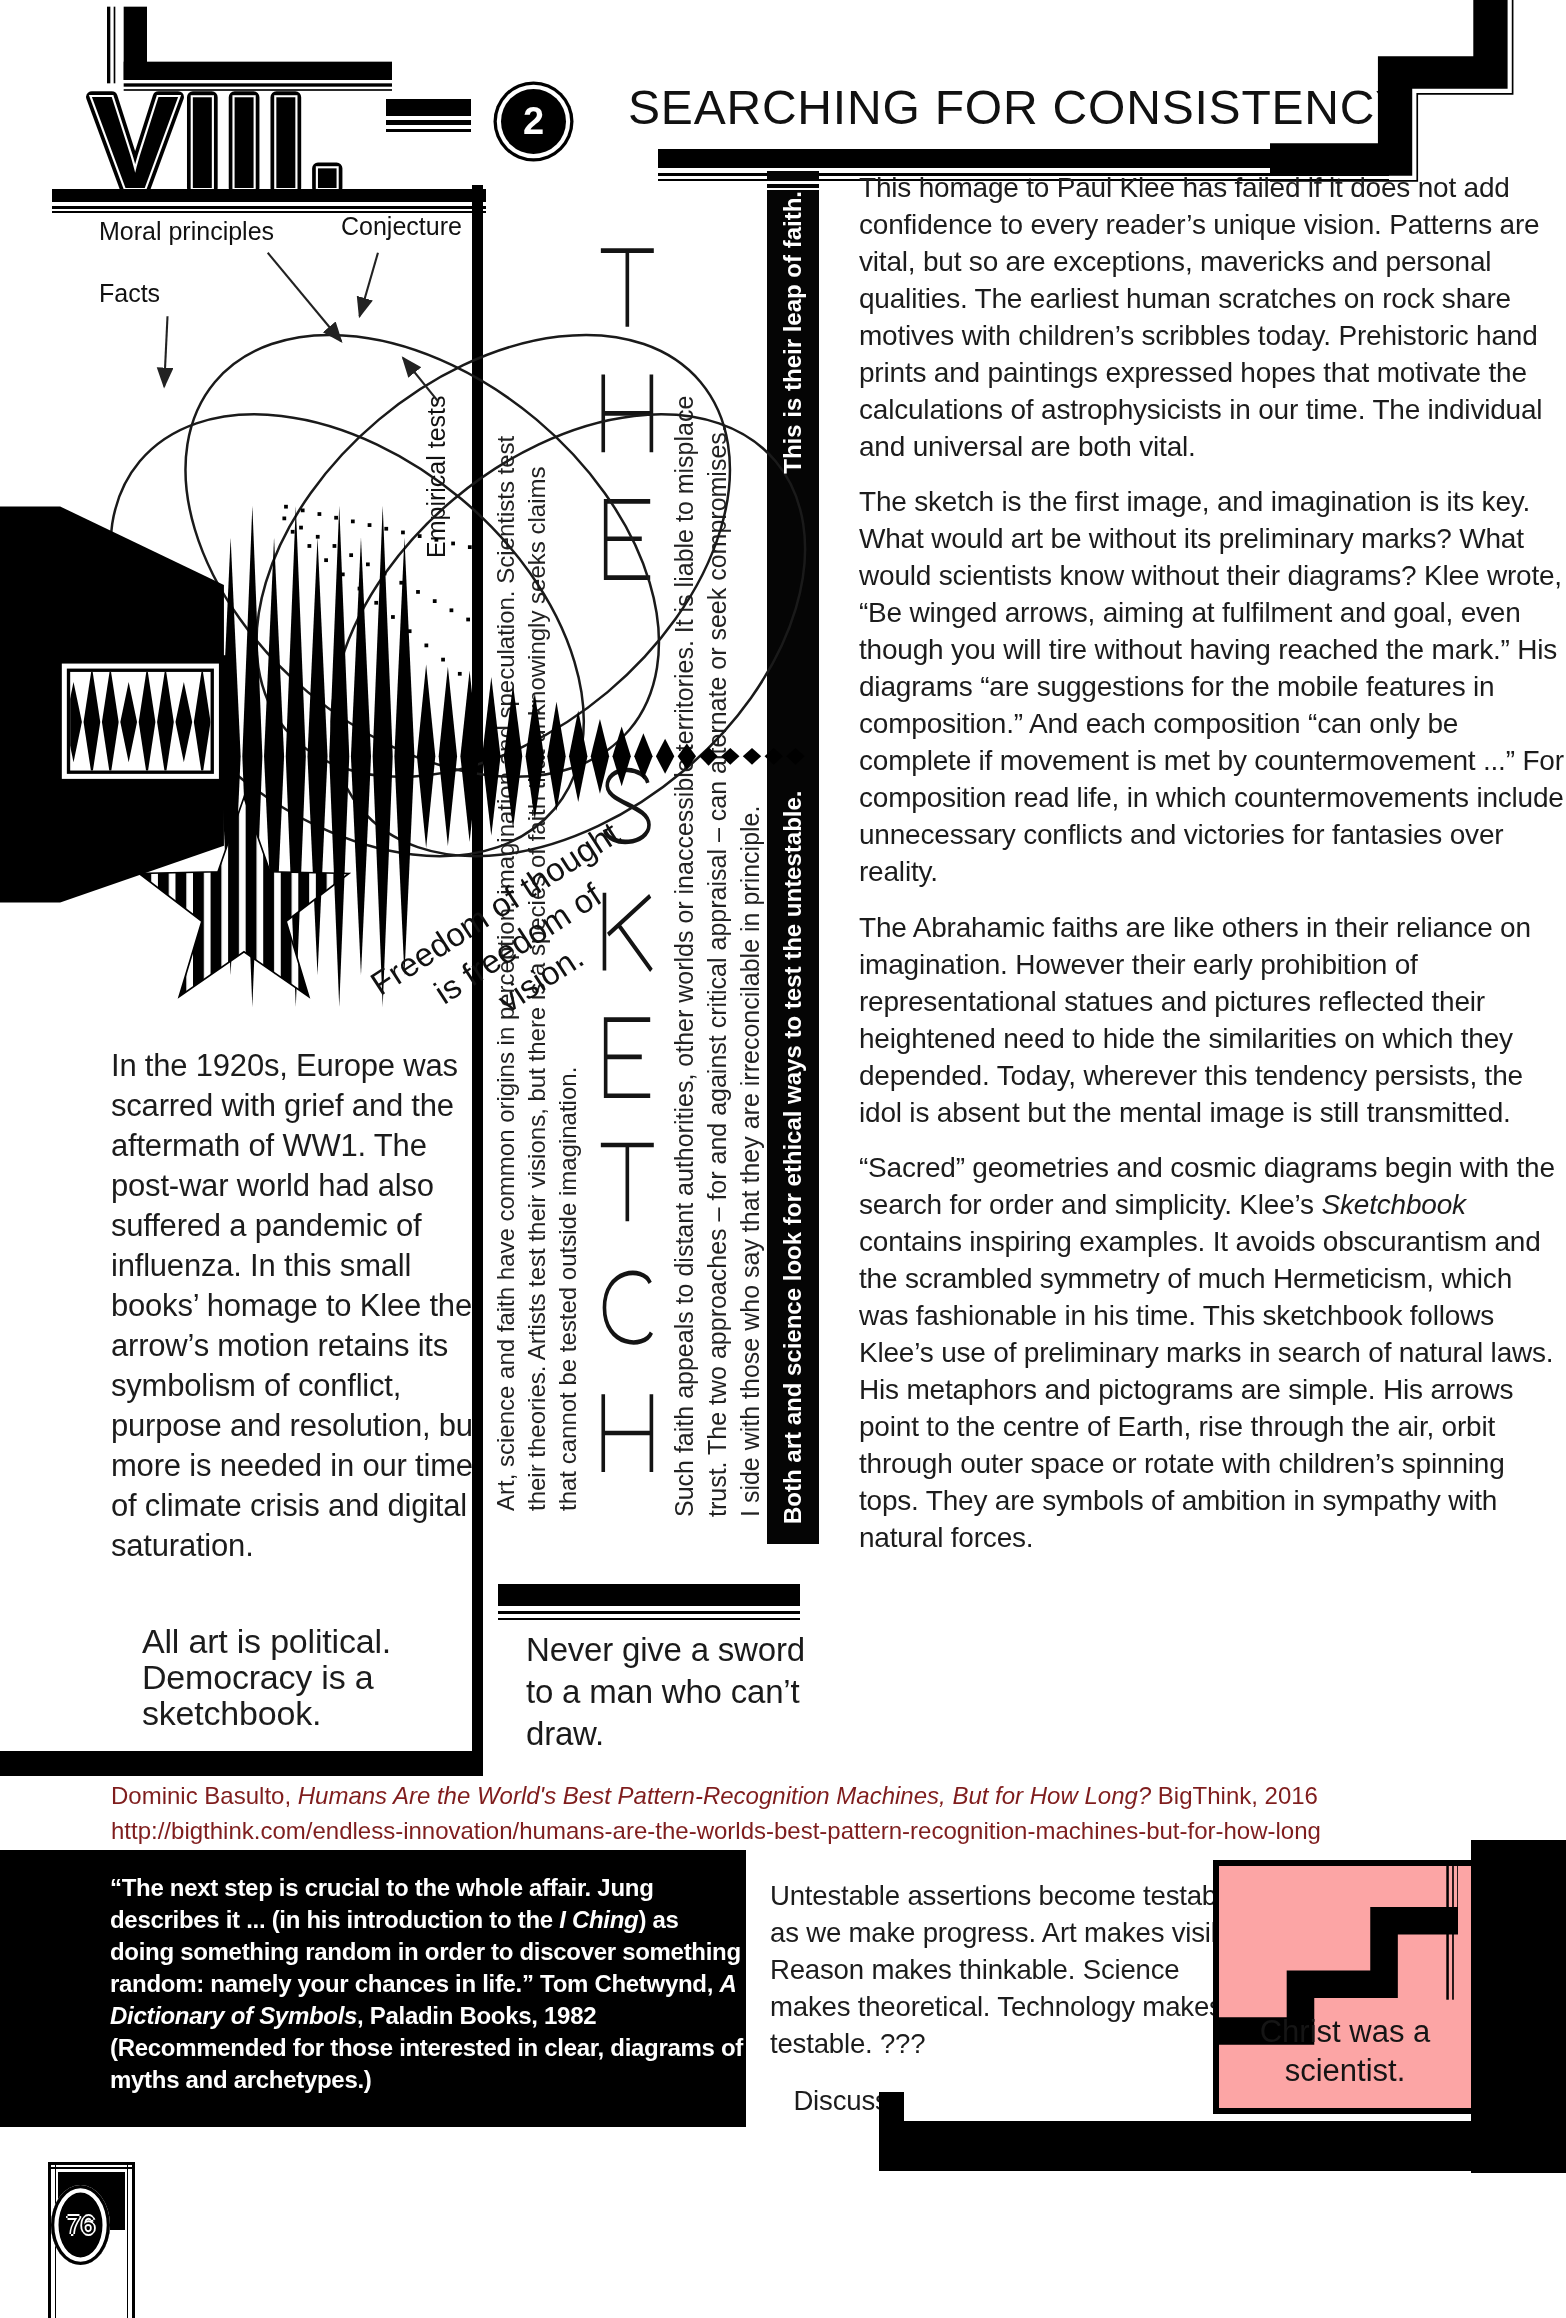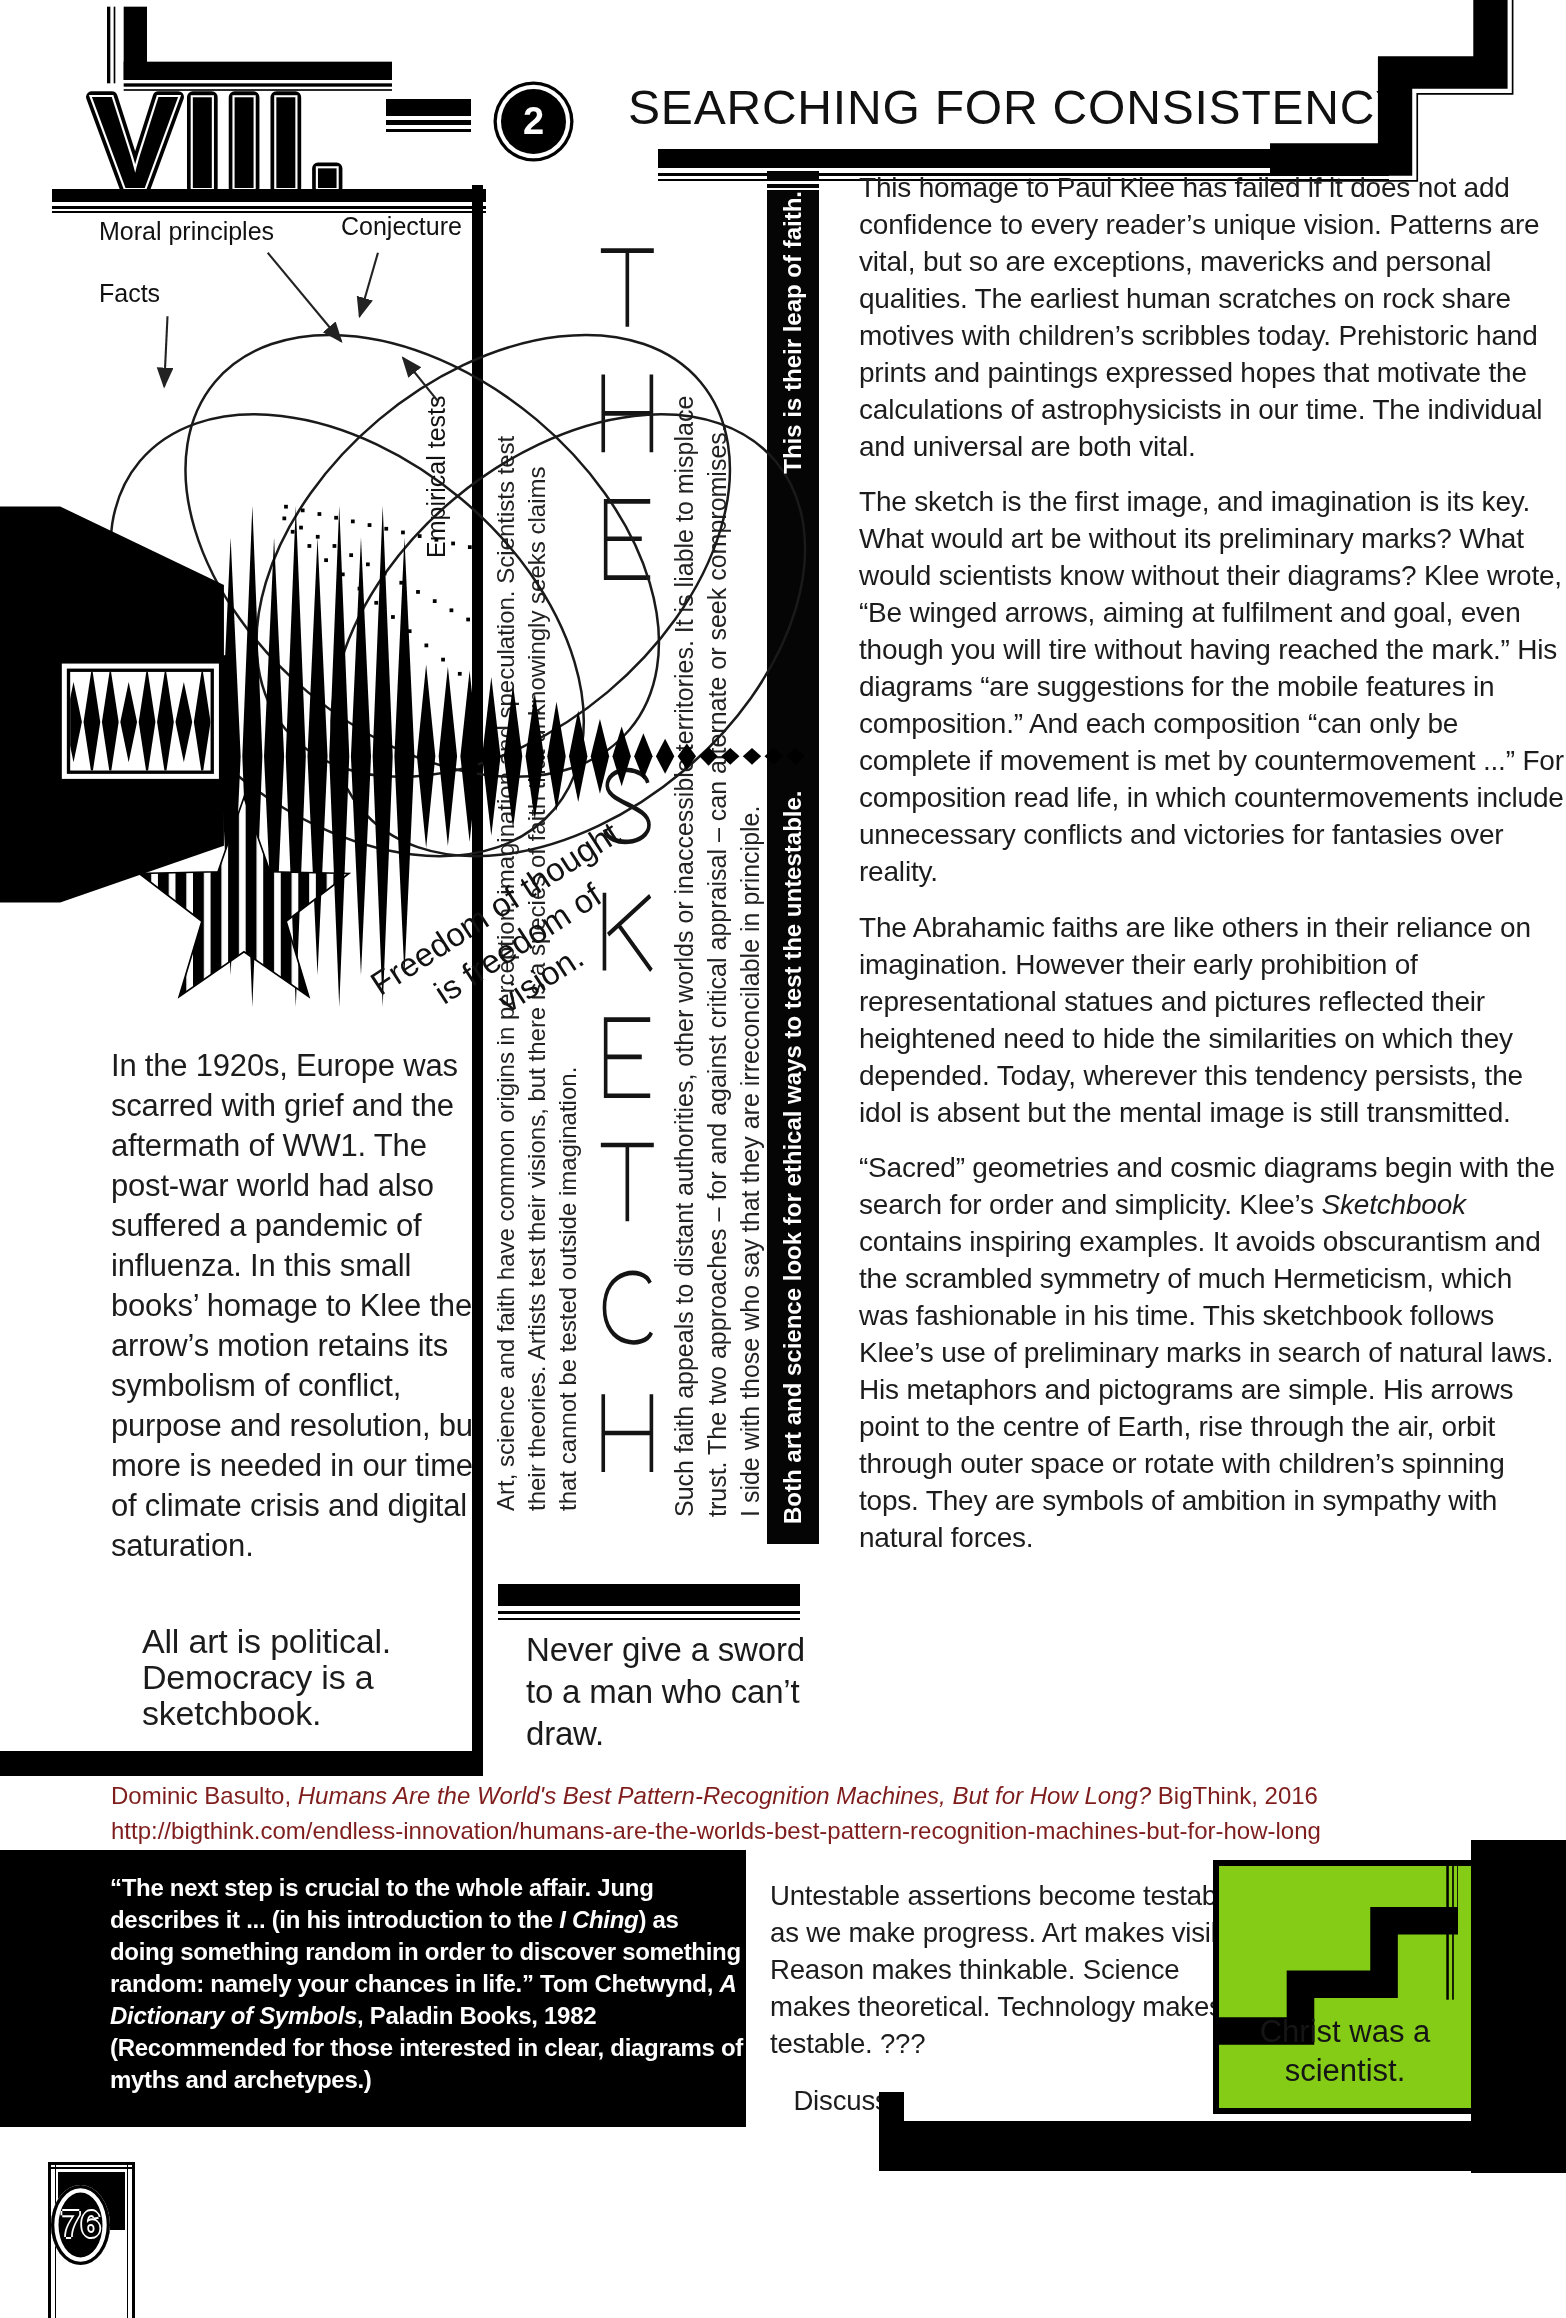--- a/index.html
+++ b/index.html
@@ -55,38 +55,38 @@
   .sword-text{left:498px;top:1629px;width:311px;font-size:33px;line-height:42px;color:#1a1a1a;margin-left:28px;}
   
   .citation{left:111px;top:1778px;font-size:24px;line-height:35px;color:#7f1d1d;}
   
   .quote-box{left:0;top:1850px;width:746px;height:277px;background:#000;}
   .quote-text{left:110px;top:1872px;width:637px;color:#fff;font-weight:bold;font-size:24px;line-height:32px;letter-spacing:-0.3px;}
   
   .untestable{left:770px;top:1877px;width:491px;font-size:27.6px;line-height:37px;}
   .discuss{margin-top:20px;padding-left:23.4px;}
   
-  .christ-box{left:1213px;top:1860px;width:252px;height:242px;border:6.7px solid #000;background:#84cc16;box-sizing:content-box;}
+  .christ-box{left:1213px;top:1860px;width:252px;height:242px;border:6.7px solid #000;background:#fca5a5;box-sizing:content-box;}
   .christ-text{position:absolute;left:0;right:0;bottom:18.4px;text-align:center;font-size:31px;line-height:39px;font-weight:300;color:#151515;}
   .blk-right{left:1471px;top:1840px;width:96px;height:333px;background:#000;}
   .blk-bottom{left:879px;top:2121px;width:688px;height:50px;background:#000;}
   .blk-sq{left:879px;top:2092px;width:25px;height:30px;background:#000;}
   .atrocities{left:240px;top:2201px;width:1128px;font-size:30px;line-height:38px;color:#222;}
   
   .pstrip{left:48px;top:2162px;width:87px;height:156px;}
   .pstrip .l1{position:absolute;left:0;top:0;bottom:0;width:3.3px;background:#000;}
   .pstrip .l2{position:absolute;left:6.7px;top:0;bottom:0;width:1.7px;background:#000;}
   .pstrip .r1{position:absolute;right:0;top:0;bottom:0;width:3.3px;background:#000;}
   .pstrip .r2{position:absolute;right:6.7px;top:0;bottom:0;width:1.7px;background:#000;}
   .pstrip .t1{position:absolute;left:0;right:0;top:0;height:2.5px;background:#000;}
   .pstrip .t2{position:absolute;left:0;right:0;top:5px;height:1.7px;background:#000;}
   .pstrip .blk{position:absolute;left:10px;top:10px;width:67px;height:58px;background:#000;}
   .pdisc{position:absolute;left:3.3px;top:23.4px;width:59px;height:80px;border-radius:50%;background:#000;
          box-shadow:inset 0 0 0 3.3px #000, inset 0 0 0 7.5px #fff;
-         display:flex;align-items:center;justify-content:center;color:#000;font-size:36px;font-weight:bold;
+         display:flex;align-items:center;justify-content:center;color:#000;font-size:26px;font-weight:normal;
          text-shadow:-1.7px 0 #fff,1.7px 0 #fff,0 -1.7px #fff,0 1.7px #fff;}
   .freedom{left:326px;top:802px;width:384px;height:284px;transform:rotate(-33deg);
            display:flex;flex-direction:column;justify-content:center;text-align:center;
            font-size:33px;line-height:42px;font-weight:300;color:#111;z-index:4;}
   svg text{font-family:"Liberation Sans",sans-serif;}
 </style>
 </head>
 <body>
 
 <div class="page">

